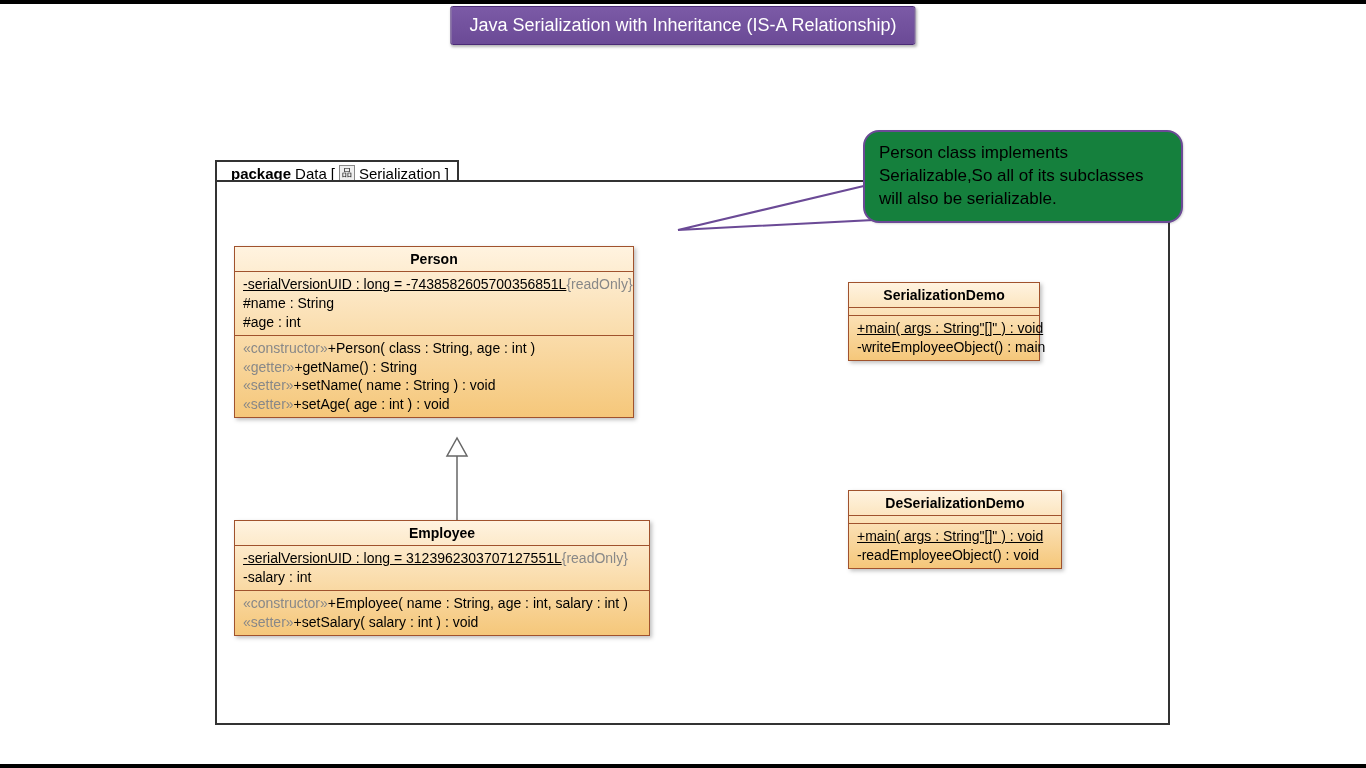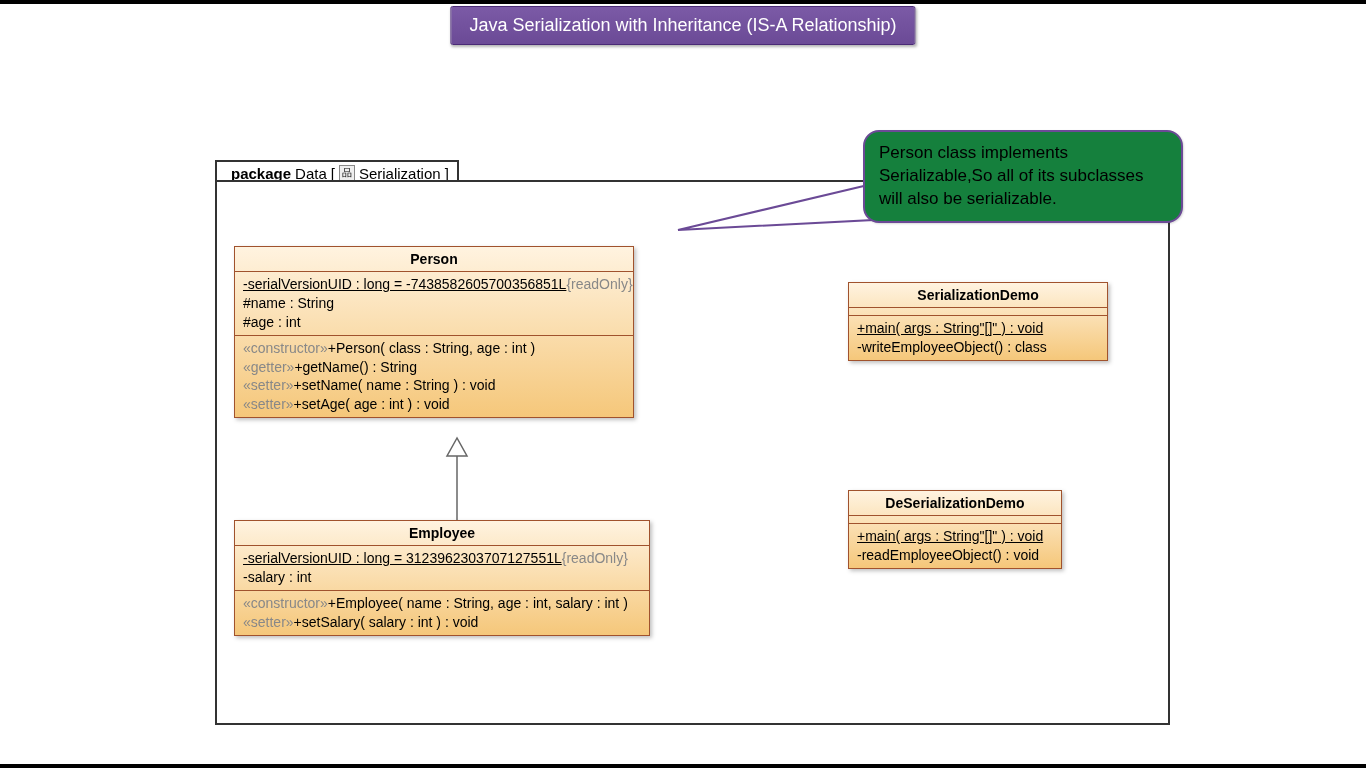--- a/index.html
+++ b/index.html
@@ -69,26 +69,26 @@
   <div class="section">
     <div class="row"><span class="underline">-serialVersionUID : long = 3123962303707127551L</span><span class="constraint">{readOnly}</span></div>
     <div class="row">-salary : int</div>
   </div>
   <div class="section">
     <div class="row"><span class="stereo">«constructor»</span><span>+Employee( name : String, age : int, salary : int )</span></div>
     <div class="row"><span class="stereo">«setter»</span><span>+setSalary( salary : int ) : void</span></div>
   </div>
 </div>
 
-<div class="uml-class small-box" style="top:282px; left:848px; width:260px;">
+<div class="uml-class small-box" style="top:282px; left:848px; width:192px;">
   <div class="name">SerializationDemo</div>
   <div class="section"></div>
   <div class="section">
     <div class="row underline">+main( args : String"[]" ) : void</div>
-    <div class="row">-writeEmployeeObject() : class</div>
+    <div class="row">-writeEmployeeObject() : main</div>
   </div>
 </div>
 
 <div class="uml-class small-box" style="top:490px; left:848px; width:214px;">
   <div class="name">DeSerializationDemo</div>
   <div class="section"></div>
   <div class="section">
     <div class="row underline">+main( args : String"[]" ) : void</div>
     <div class="row">-readEmployeeObject() : void</div>
   </div>

